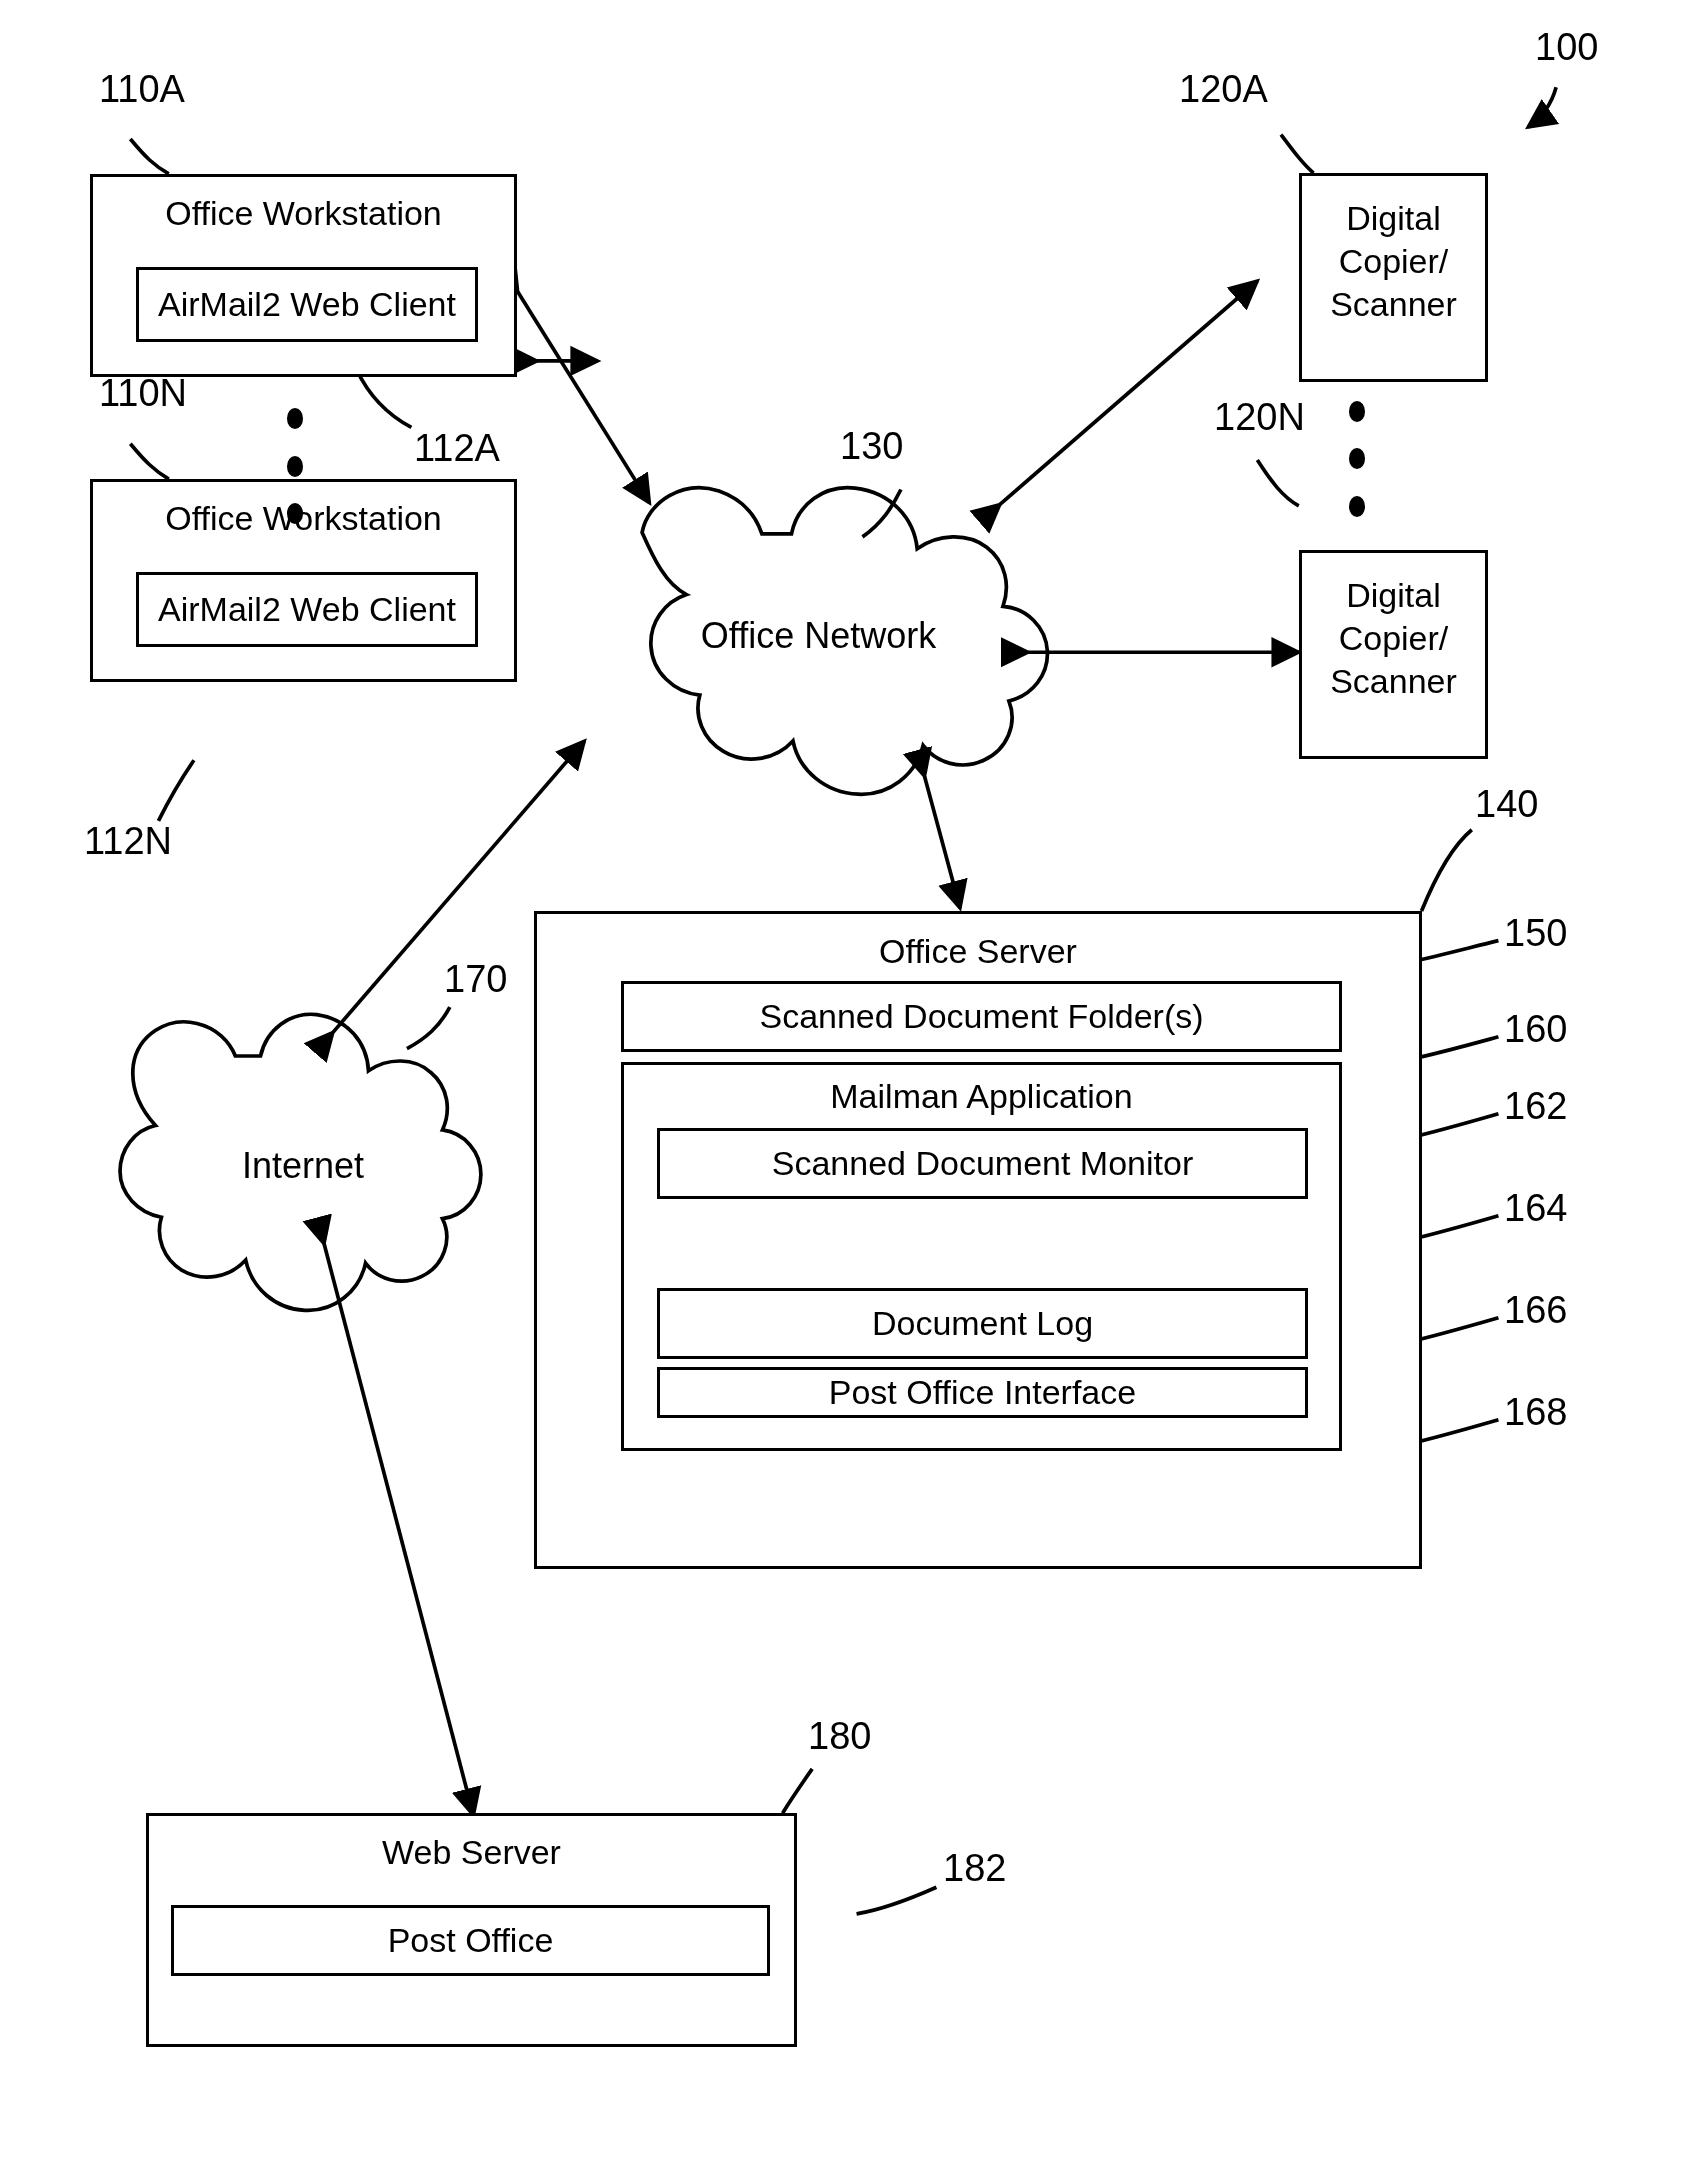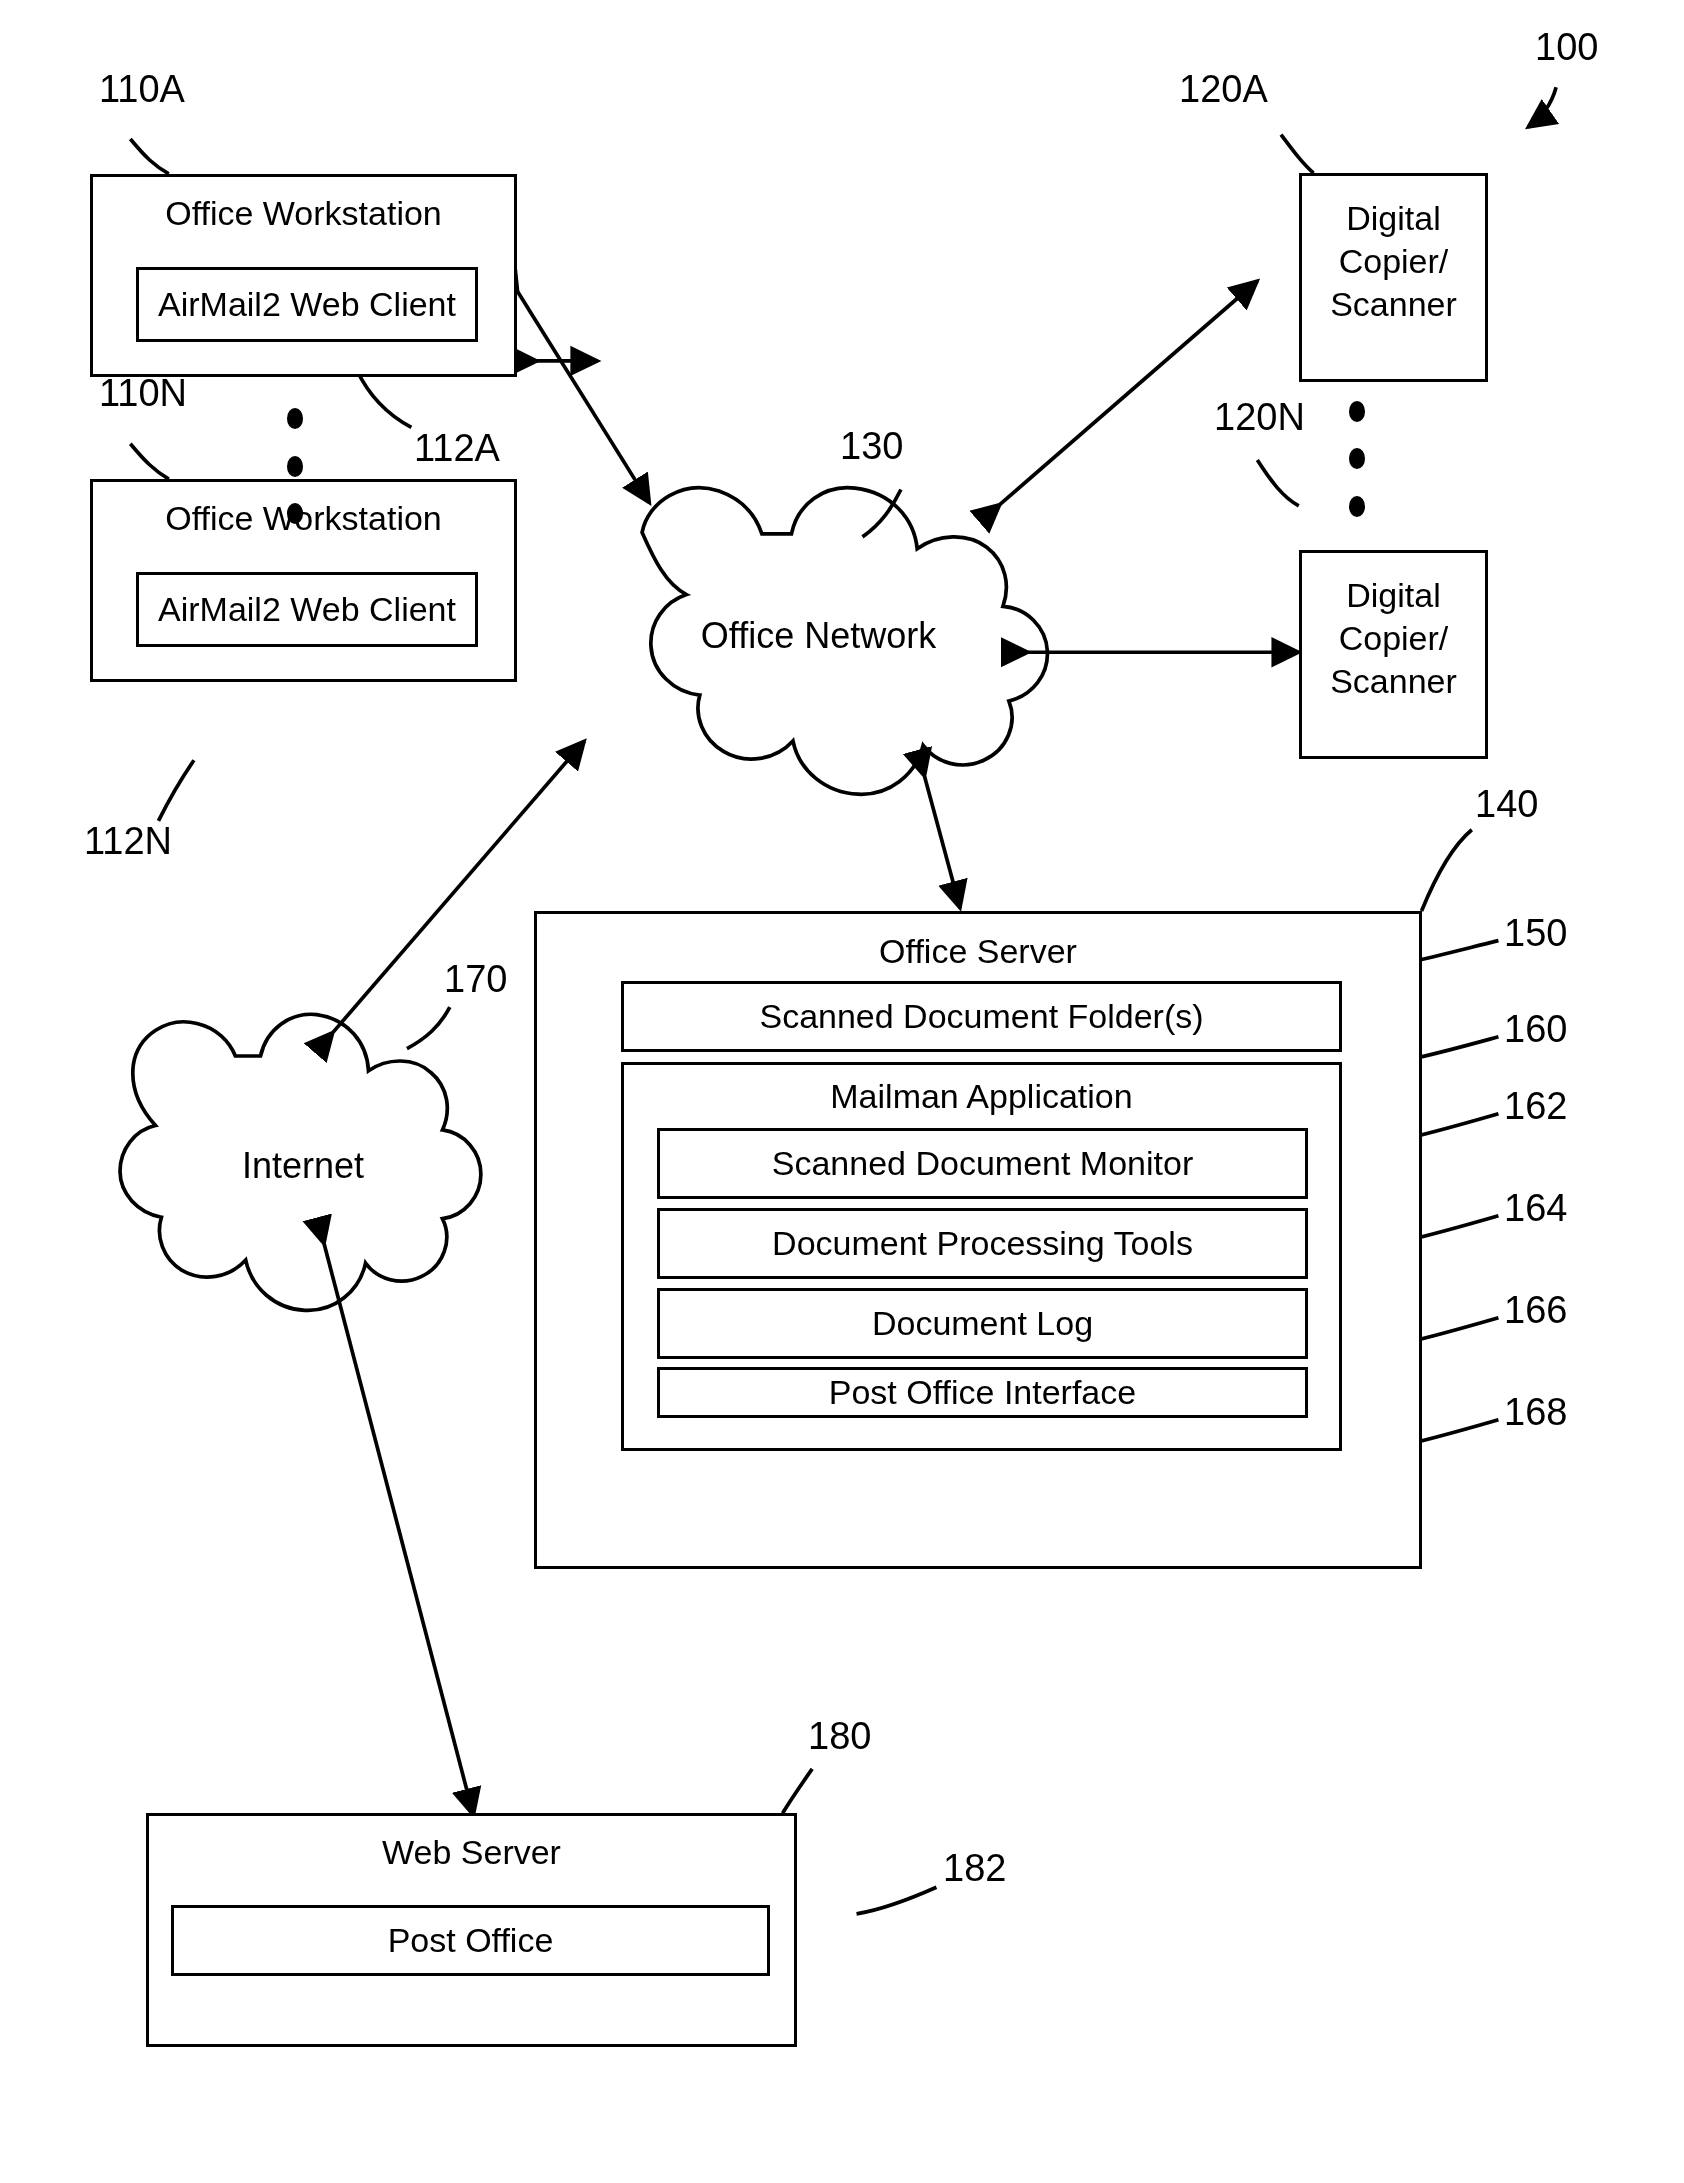--- a/index.html
+++ b/index.html
@@ -213,23 +213,20 @@
       <span class="inner-label">Scanned Document Folder(s)</span>
     </div>
 
     <div class="inner-box" style="left:84px; top:148px; width:721px; height:389px; display:block;">
       <div class="box-title" style="top:13.3px;">Mailman Application</div>
 
       <div class="inner-box" style="left:33px; top:63px; width:651px; height:71px;">
         <span class="inner-label">Scanned Document Monitor</span>
       </div>
 
-      <div class="inner-box" style="left:33px; top:143px; width:651px; height:71px;">
-        <span class="inner-label">Document Processing Tools</span>
-      </div>
 
       <div class="inner-box" style="left:33px; top:223px; width:651px; height:71px;">
         <span class="inner-label">Document Log</span>
       </div>
 
       <div class="inner-box" style="left:33px; top:302px; width:651px; height:51px;">
         <span class="inner-label">Post Office Interface</span>
       </div>
     </div>
   </div>

